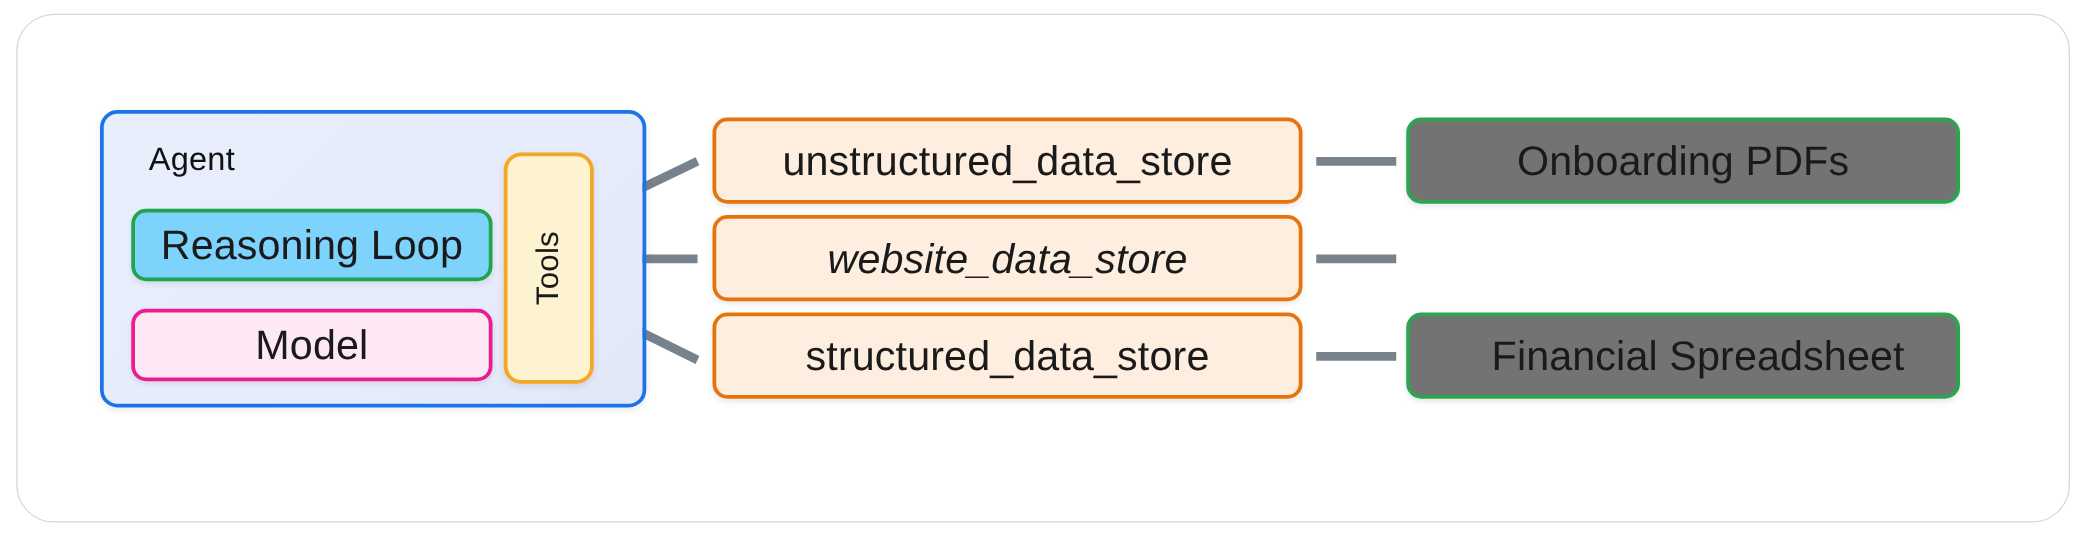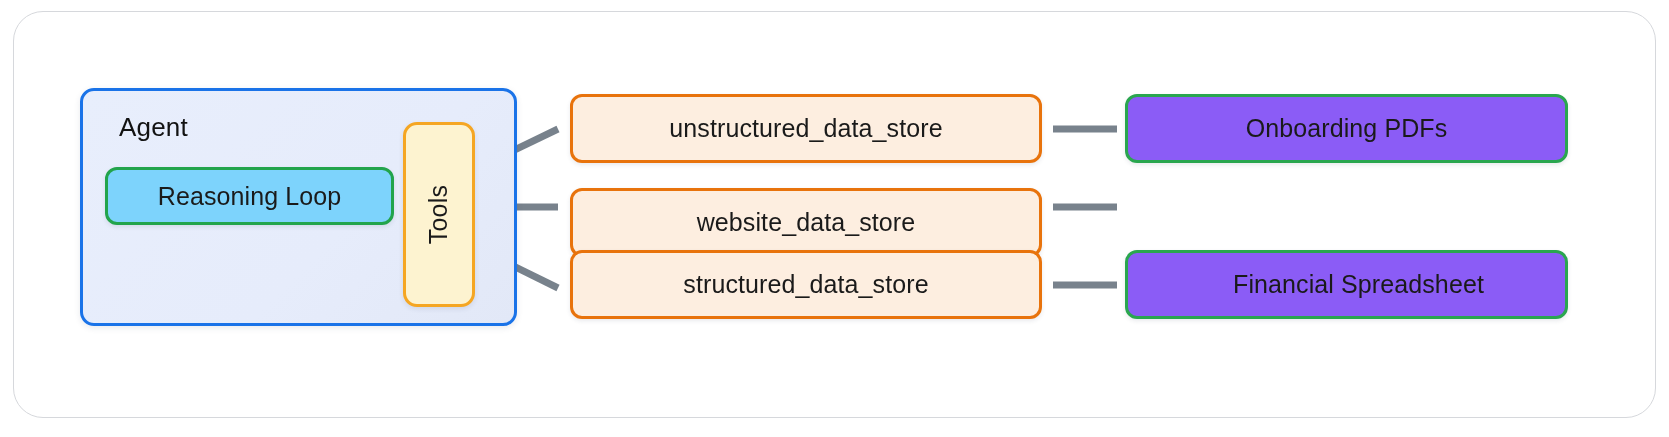--- a/index.html
+++ b/index.html
@@ -35,21 +35,21 @@
   }
 
   
   .node {
     position: absolute;
     box-sizing: border-box;
     display: flex;
     align-items: center;
     justify-content: center;
     border-radius: 12px;
-    font-size: 25px;
+    font-size: 33px;
     color: #1a1a1a;
     letter-spacing: 0.1px;
     white-space: nowrap;
   }
 
   
   .agent-box {
     position: absolute;
     left: 80px;
     top: 88px;
@@ -116,30 +116,30 @@
   
   .ds-box {
     left: 570px;
     width: 472px;
     height: 69px;
     border: 3px solid #e8730c;
     background: #fdeee0;
     box-shadow: 0 2px 4px rgba(40,50,80,0.10);
   }
   .ds-row-0 { top: 94px; }
-  .ds-row-1 { top: 188px; }
+  .ds-row-1 { top: 172px; font-style: italic; }
   .ds-row-2 { top: 250px; align-items: center; }
 
   
   .src-box {
     left: 1125px;
     width: 443px;
     height: 69px;
     border: 3px solid #2aa64f;
-    background: #8b5cf6;
+    background: #737373;
     box-shadow: 0 2px 4px rgba(40,50,80,0.10);
   }
   .src-row-0 { top: 94px; }
   .src-row-1 { top: 172px; }
   .src-row-2 { top: 250px; padding-left: 24px; }
 
   
   .edges {
     position: absolute;
     left: 0;
@@ -174,20 +174,23 @@
   </svg>
 
   <div class="agent-box">
     <div class="agent-title">Agent</div>
   </div>
 
   <div class="node reasoning-box">
     <span>Reasoning Loop</span>
   </div>
 
+  <div class="node model-box">
+    <span>Model</span>
+  </div>
 
   <div class="tools-box">
     <span class="tools-label">Tools</span>
   </div>
 
   <div class="node ds-box ds-row-0">
     <span>unstructured_data_store</span>
   </div>
   <div class="node ds-box ds-row-1">
     <span>website_data_store</span>

